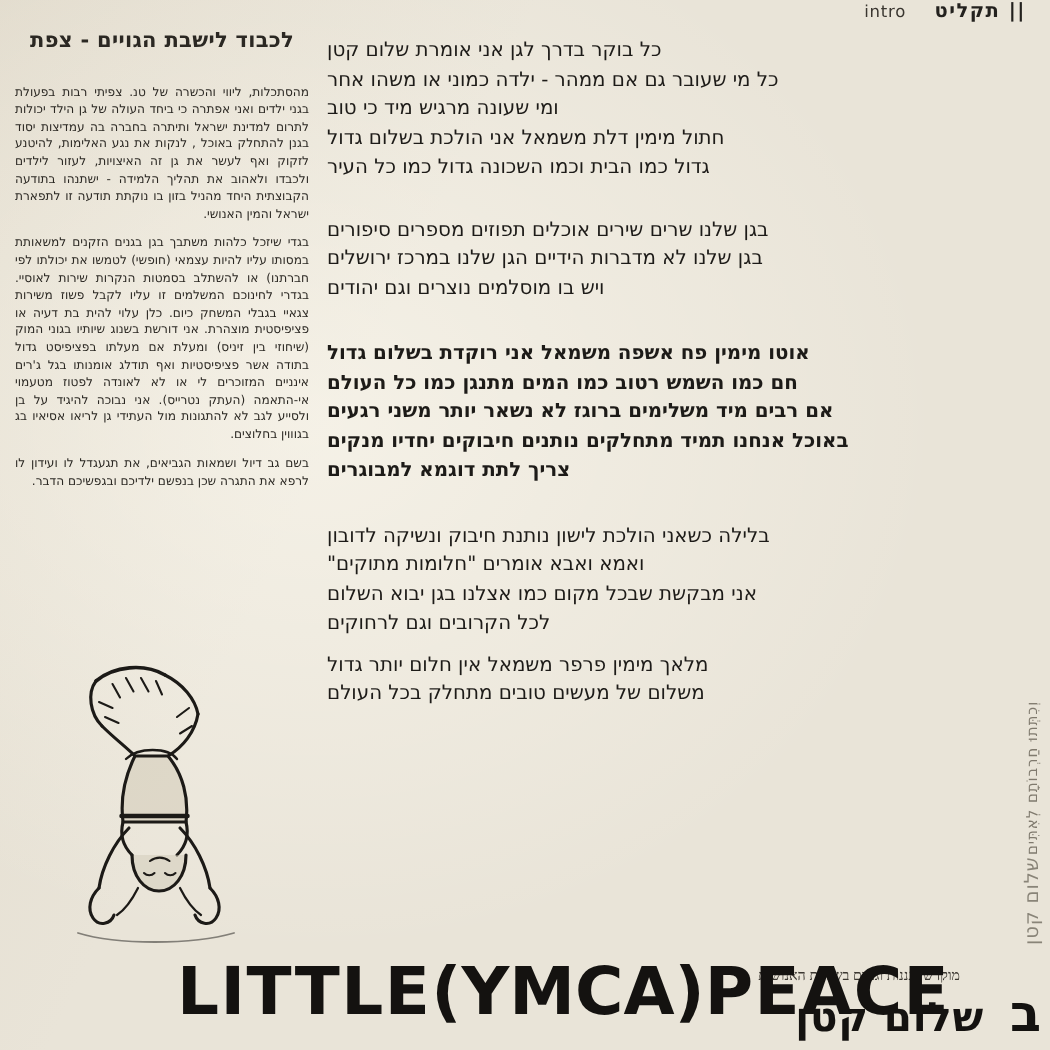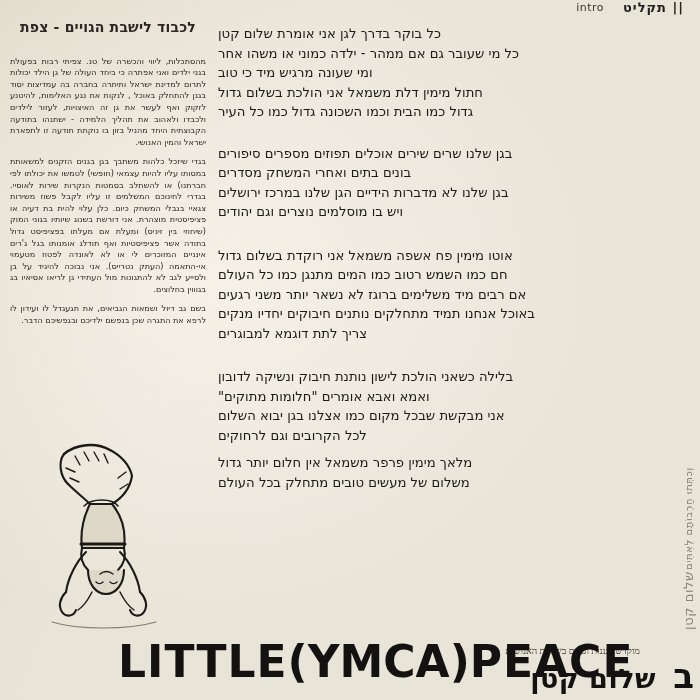--- a/index.html
+++ b/index.html
@@ -101,21 +101,21 @@
   .verse {
     margin-bottom: 17px;
   }
   .verse .line {
     font-size: 13.2px;
     line-height: 19.5px;
     white-space: nowrap;
   }
   .verse.v1 { margin-bottom: 22px; }
   .verse.v2 { margin-bottom: 24px; }
-  .verse.v3 { margin-bottom: 24px; }
+  .verse.v3 { margin-bottom: 24px; font-weight: bold; }
   .verse.v4 { margin-bottom: 8px; }
 
   
   .side-vertical {
     position: absolute;
     right: 1px;
     top: 150px;
     width: 16px;
     height: 420px;
     writing-mode: vertical-rl;
@@ -254,21 +254,20 @@
 <div class="lyrics">
   <div class="verse v1">
     <div class="line">כל בוקר בדרך לגן אני אומרת שלום קטן</div>
     <div class="line">כל מי שעובר גם אם ממהר - ילדה כמוני או משהו אחר</div>
     <div class="line">ומי שעונה מרגיש מיד כי טוב</div>
     <div class="line">חתול מימין דלת משמאל אני הולכת בשלום גדול</div>
     <div class="line">גדול כמו הבית וכמו השכונה גדול כמו כל העיר</div>
   </div>
   <div class="verse v2">
     <div class="line">בגן שלנו שרים שירים אוכלים תפוזים מספרים סיפורים</div>
-    <div class="line">בונים בתים ואחרי המשחק מסדרים</div>
     <div class="line">בגן שלנו לא מדברות הידיים הגן שלנו במרכז  ירושלים</div>
     <div class="line">ויש בו מוסלמים נוצרים וגם יהודים</div>
   </div>
   <div class="verse v3">
     <div class="line">אוטו מימין פח אשפה משמאל אני רוקדת בשלום גדול</div>
     <div class="line">חם כמו השמש רטוב כמו המים מתנגן כמו כל העולם</div>
     <div class="line">אם רבים מיד משלימים ברוגז לא נשאר יותר משני רגעים</div>
     <div class="line">באוכל אנחנו תמיד מתחלקים נותנים חיבוקים יחדיו מנקים</div>
     <div class="line">צריך לתת דוגמא למבוגרים</div>
   </div>

